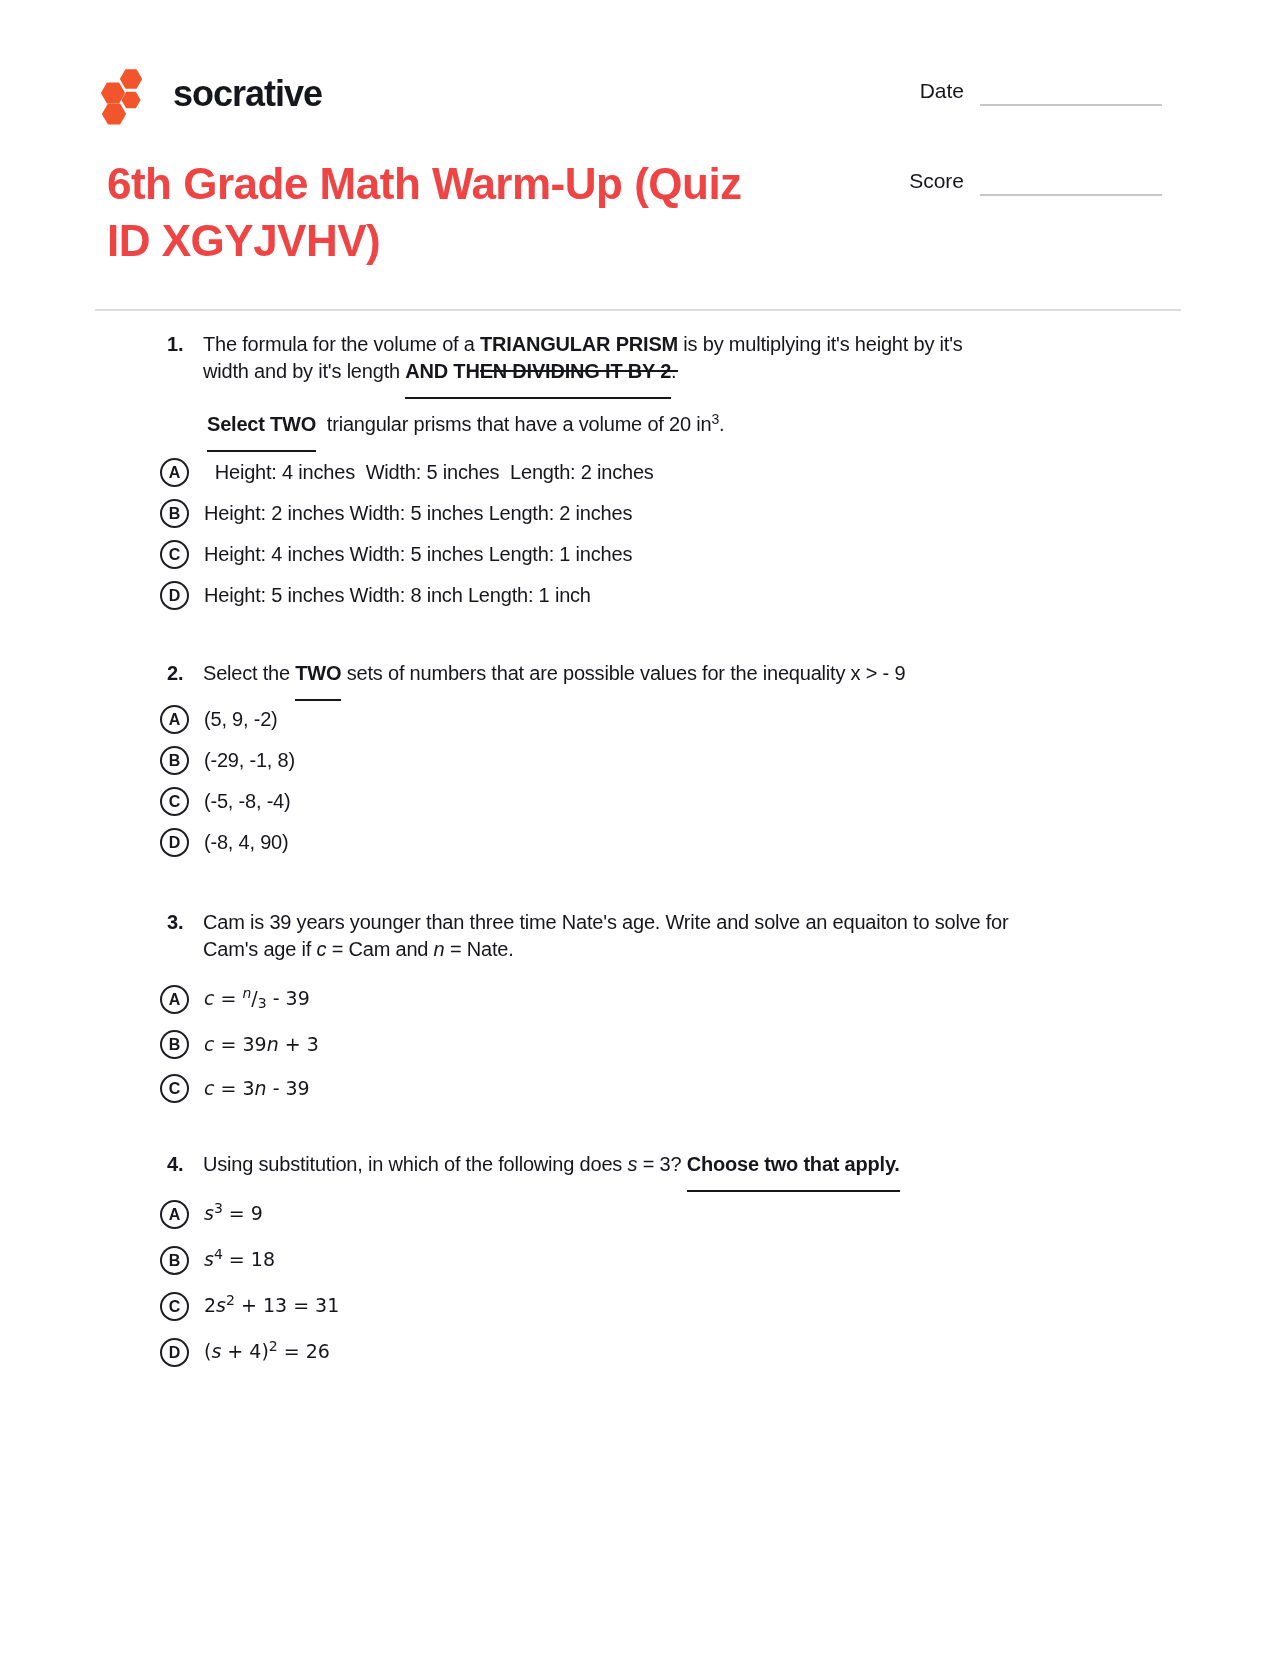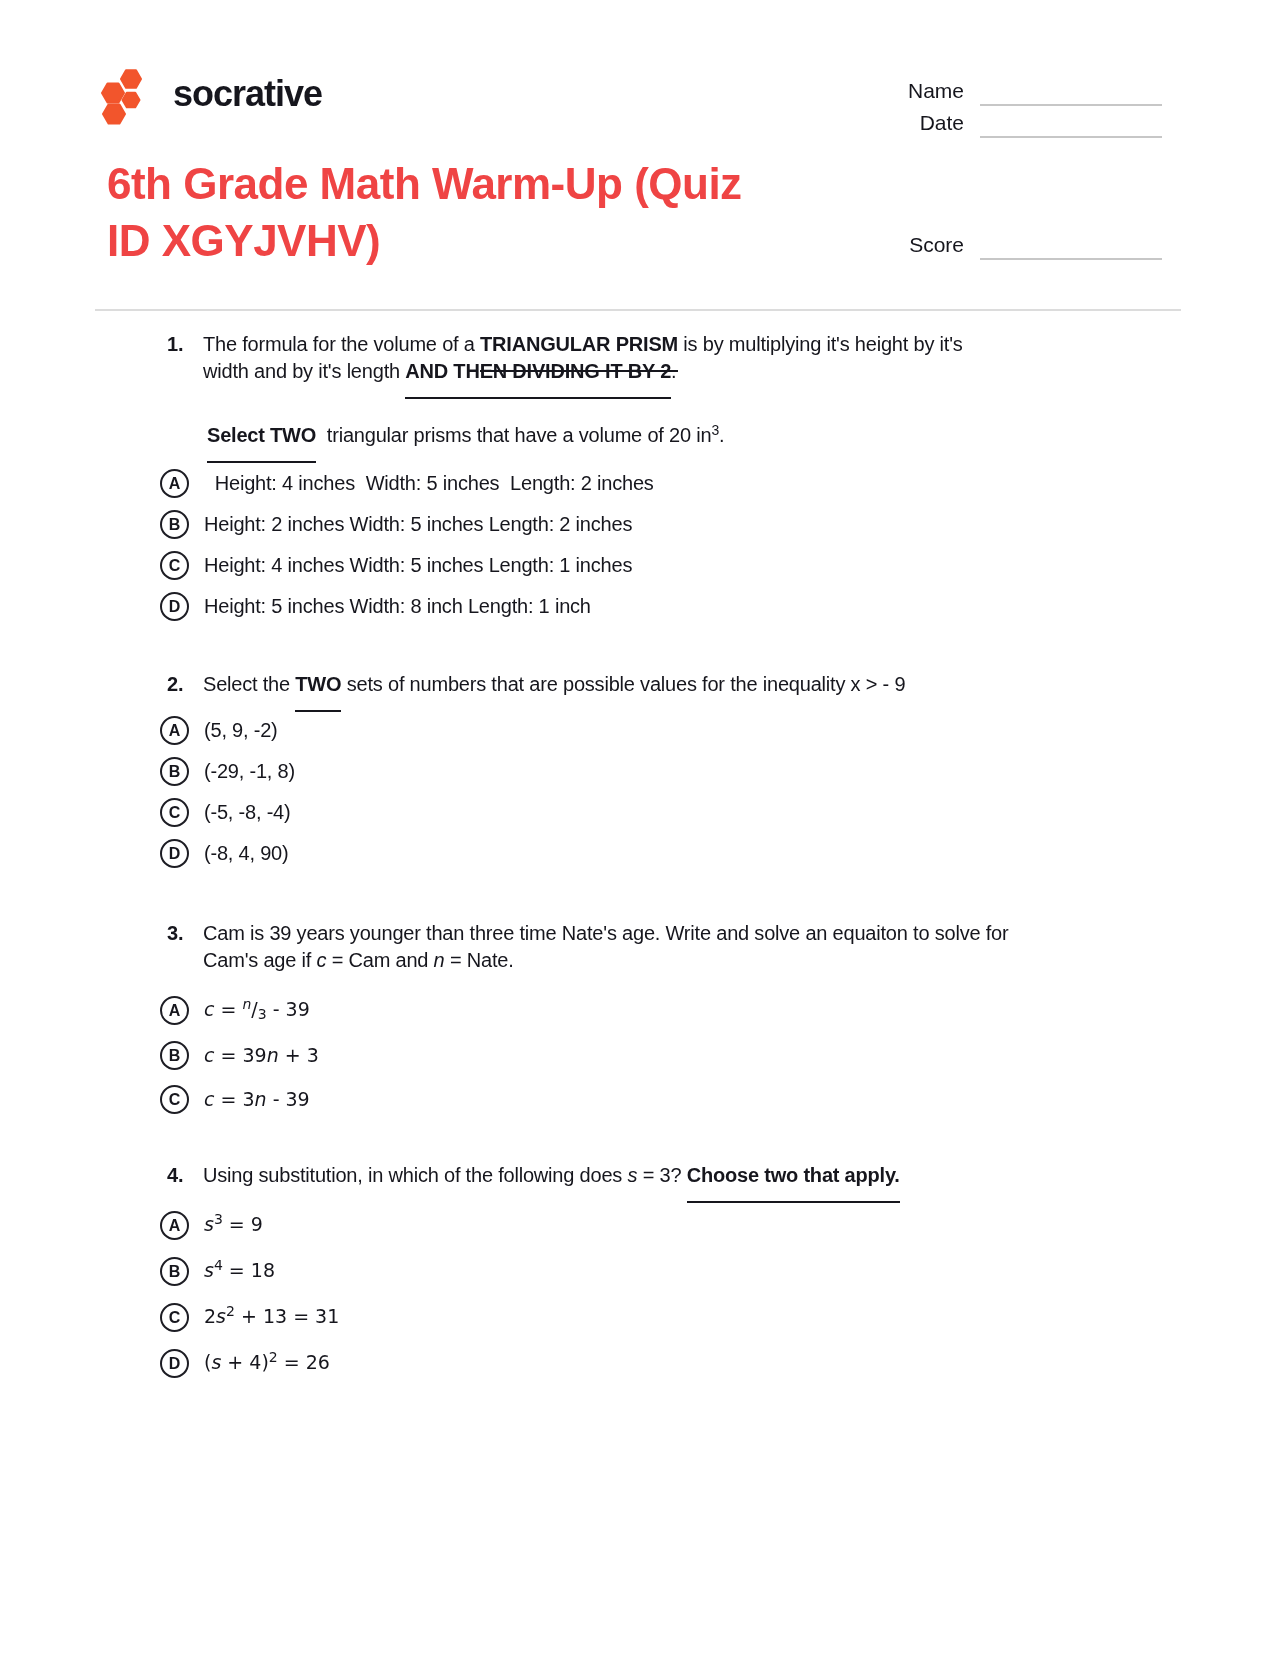--- a/index.html
+++ b/index.html
@@ -22,21 +22,21 @@
     color:#16161d; transform:translateY(-3px);
   }
 
   .fields { position:absolute; left:875px; top:74px; width:287px; }
   .field-row { display:flex; align-items:flex-end; height:32px; }
   .field-label {
     width:105px; text-align:right; padding-right:16px;
     font-size:21px; color:#16161d; line-height:30px;
   }
   .field-line { flex:1; border-bottom:2px solid #c7c7c7; height:28px; }
-  .score-gap { margin-top:90px; }
+  .score-gap { margin-top:58px; }
 
   
   .quiz-title {
     position:absolute; left:107px; top:155px; width:780px;
     font-size:44px; font-weight:700; line-height:57px;
     letter-spacing:-0.5px; color:#ef4444;
   }
 
   .divider {
     position:absolute; left:95px; top:309px; width:1086px; height:2px;
@@ -50,21 +50,21 @@
   .q2 { margin-top:50px; }
   .q3 { margin-top:52px; }
   .q4 { margin-top:48px; }
 
   .q-number { font-size:20px; font-weight:700; line-height:27px; }
   .q-text {
     font-size:20px; line-height:27px; letter-spacing:-0.2px;
     white-space:pre-wrap;
   }
   .q-subprompt {
-    grid-column:2; margin-top:37px; padding-left:4px;
+    grid-column:2; margin-top:26px; padding-left:4px;
     font-size:20px; line-height:27px; letter-spacing:-0.2px;
     white-space:pre-wrap;
   }
 
   .seg-b { font-weight:700; }
   .seg-u { border-bottom:2.5px solid #16161d; padding-bottom:15px; }
   .seg-i { font-style:italic; }
   .seg-sup { font-size:14px; position:relative; top:-7px; }
   .seg-sub { font-size:14px; position:relative; top:3px; }
 
@@ -93,24 +93,20 @@
       <polygon class="hex" points="26,2.3 36,2.3 41,11 36,19.7 26,19.7 21,11" stroke-width="2" stroke-linejoin="round" fill="#f2552c" stroke="#f2552c"></polygon>
       <polygon class="hex" points="7.5,15.5 18.5,15.5 24,25 18.5,34.5 7.5,34.5 2,25" stroke-width="2" stroke-linejoin="round" fill="#f2552c" stroke="#f2552c"></polygon>
       <polygon class="hex" points="26.75,24.64 35.25,24.64 39.5,32 35.25,39.36 26.75,39.36 22.5,32" stroke-width="2" stroke-linejoin="round" fill="#f2552c" stroke="#f2552c"></polygon>
       <polygon class="hex" points="8.5,36.5 19.5,36.5 25,46 19.5,55.5 8.5,55.5 3,46" stroke-width="2" stroke-linejoin="round" fill="#f2552c" stroke="#f2552c"></polygon>
     </svg>
     <span class="brand-name">socrative</span>
   </div>
 
   <div class="fields">
     <div class="field-row">
-      <span class="field-label">Name</span>
-      <span class="field-line"></span>
-    </div>
-    <div class="field-row">
       <span class="field-label">Date</span>
       <span class="field-line"></span>
     </div>
     <div class="field-row score-gap">
       <span class="field-label">Score</span>
       <span class="field-line"></span>
     </div>
   </div>
 </header>
 

